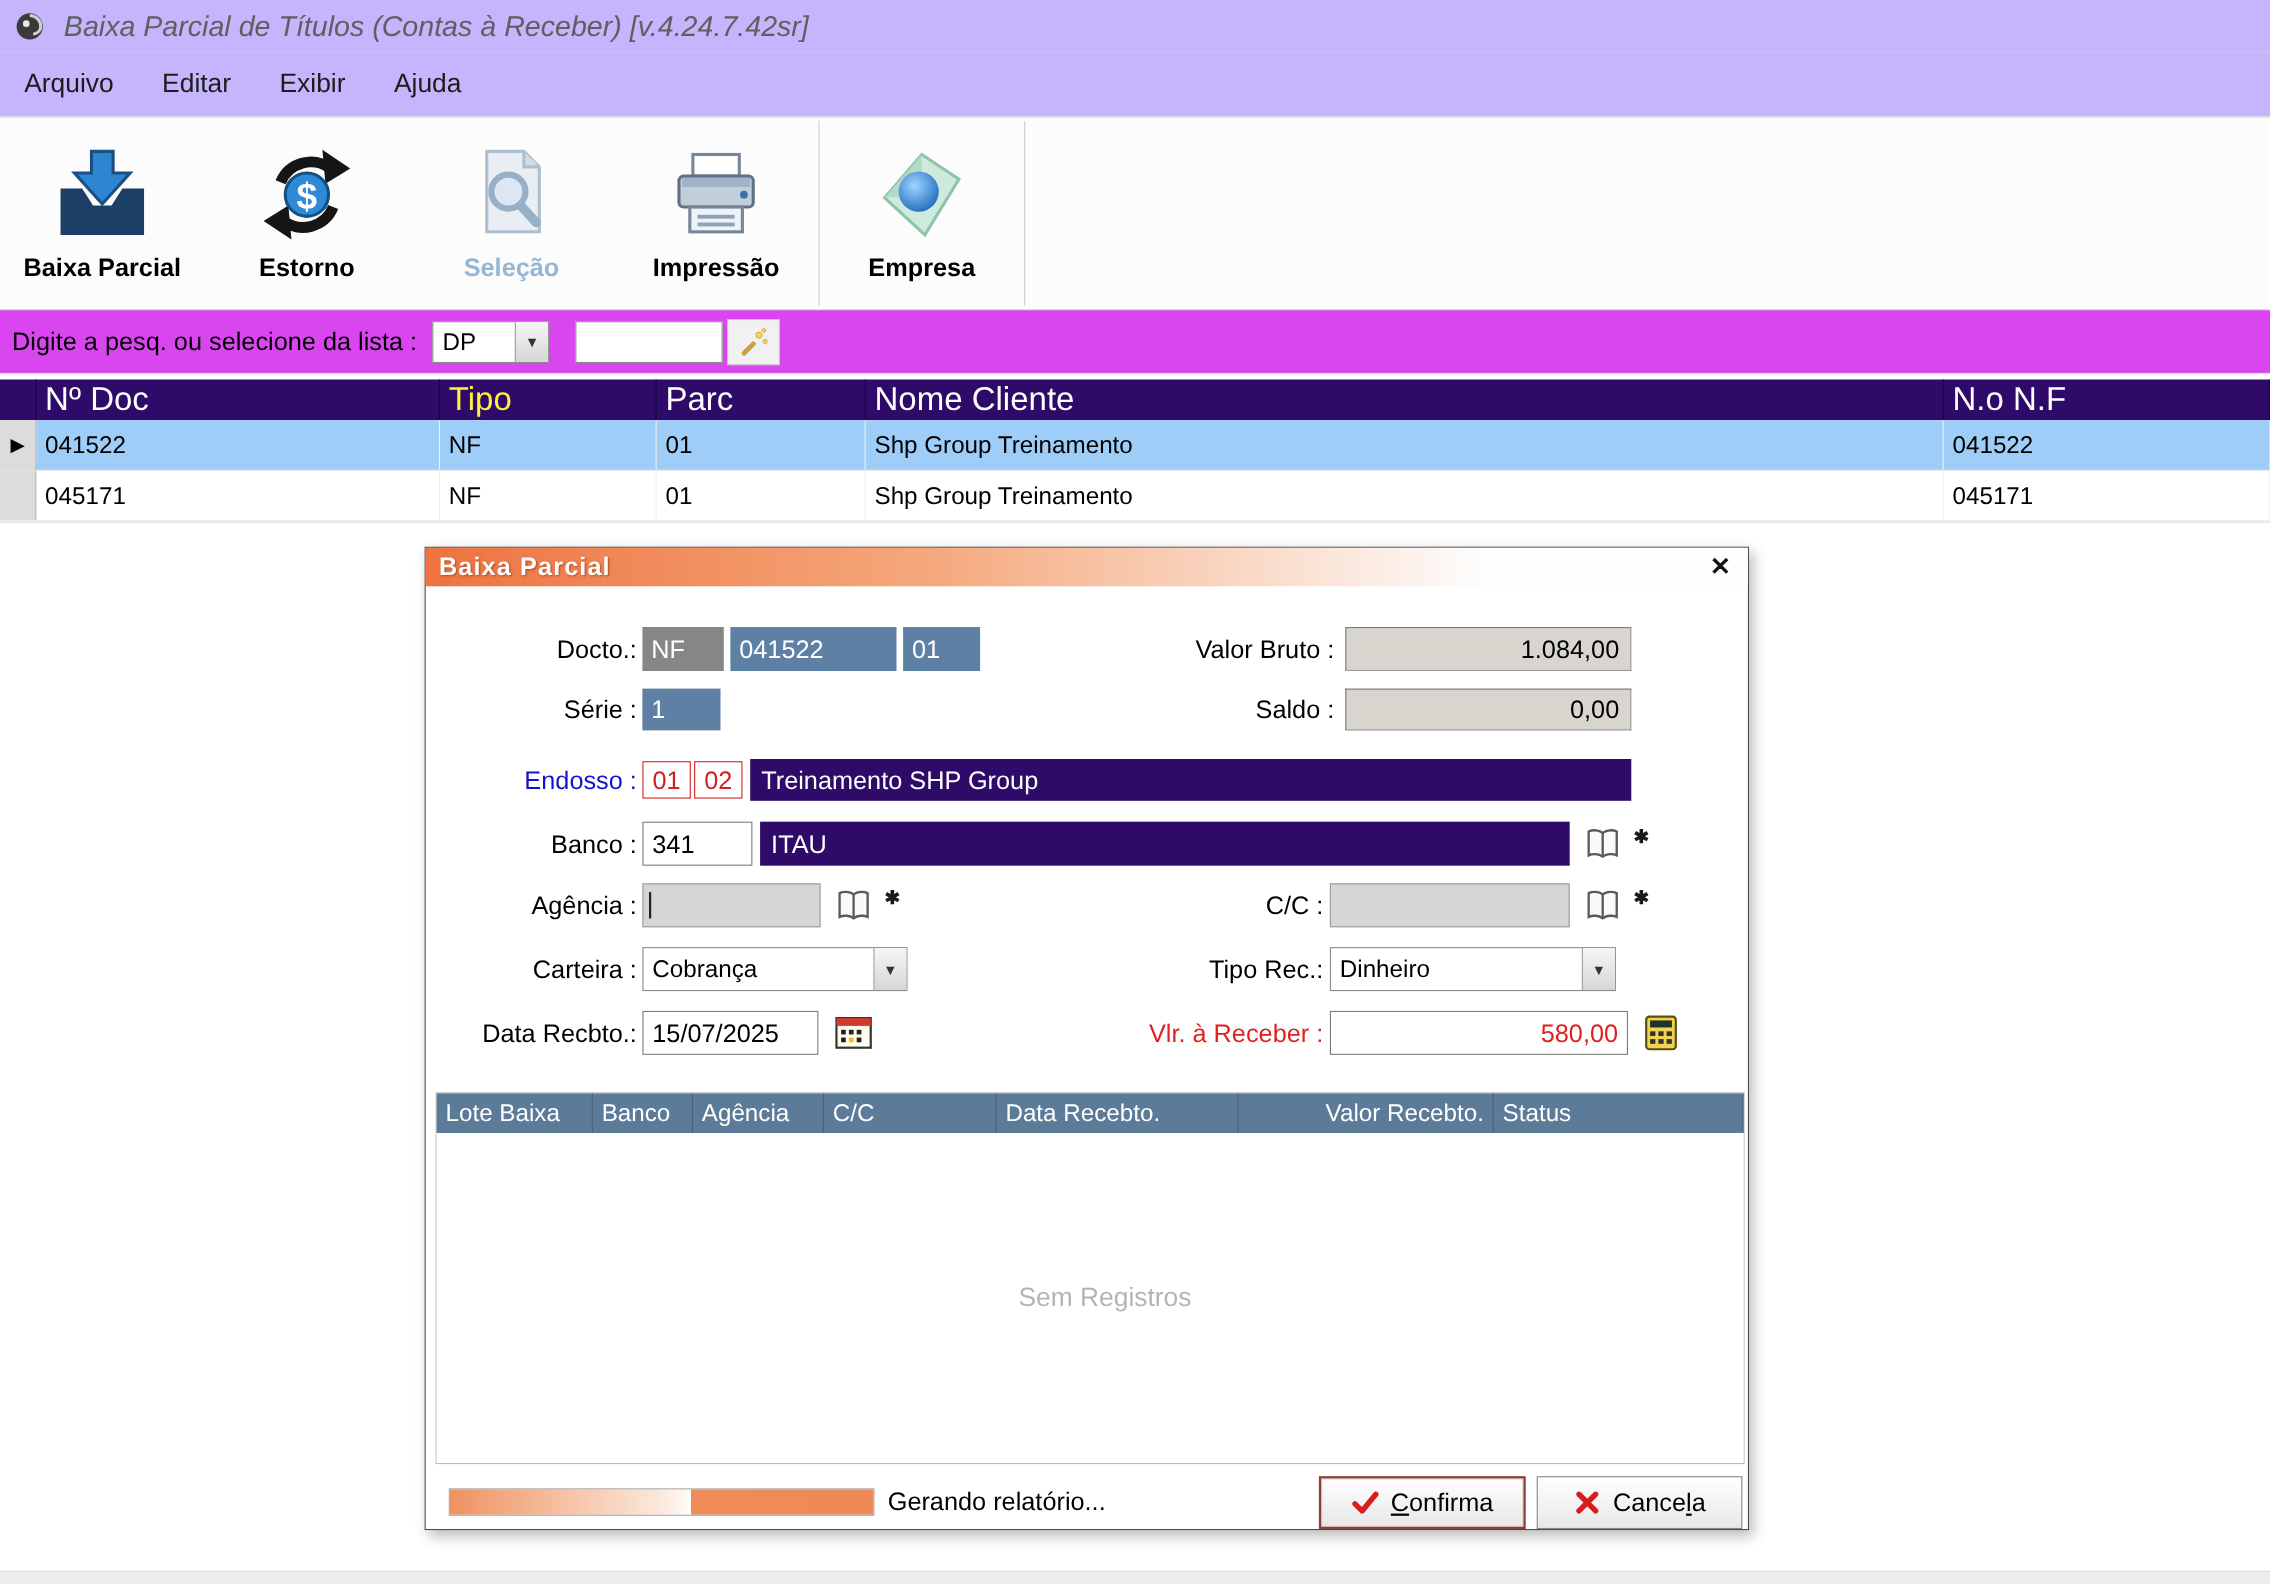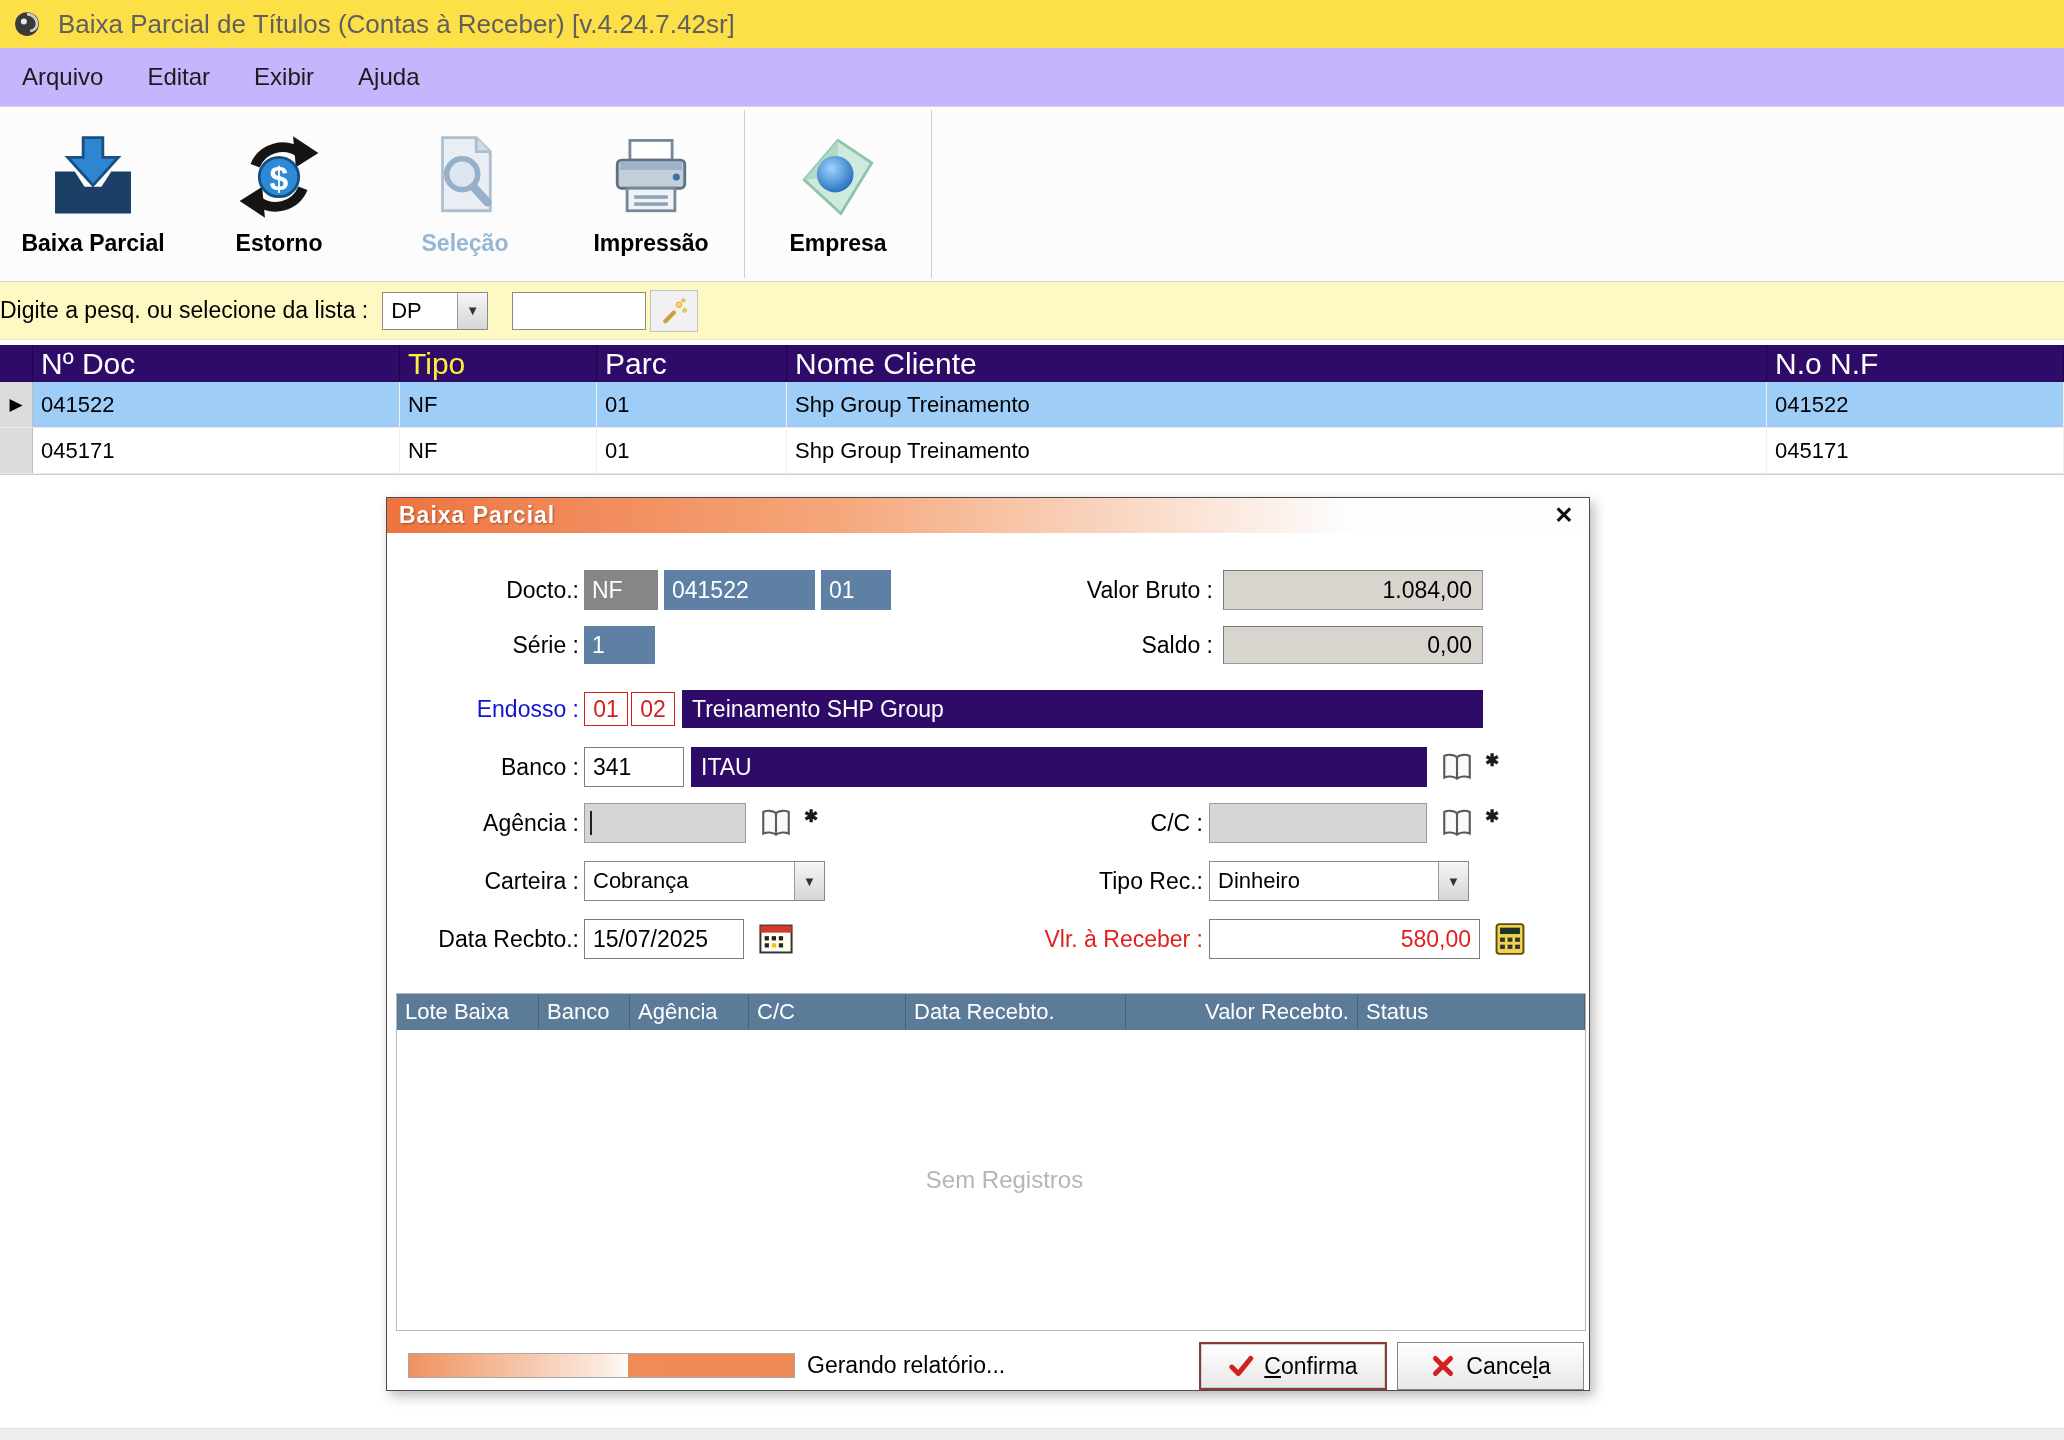--- a/index.html
+++ b/index.html
@@ -1,44 +1,44 @@
 <!DOCTYPE html>
 <html><head>
 <meta charset="utf-8">
 <style>
   *{box-sizing:border-box;margin:0;padding:0;}
   body{margin:0;background:#fff;}
   .screen{position:relative;width:2064px;height:1440px;background:#ffffff;
           font-family:"Liberation Sans",sans-serif;overflow:hidden;color:#000;}
 
   
-  .titlebar{position:absolute;left:0;top:0;width:100%;height:48px;background:#fde047;
-            display:flex;align-items:center;gap:16px;padding-left:12px;}
+  .titlebar{position:absolute;left:0;top:0;width:100%;height:48px;background:#c4b5fd;
+            display:flex;align-items:center;gap:16px;padding-left:12px;font-style:italic;}
   .app-icon{width:30px;height:30px;display:inline-flex;}
   .app-icon svg{width:100%;height:100%;}
   .title-text{font-size:26px;color:#5f5f5f;}
 
   
   .menubar{position:absolute;left:0;top:48px;width:100%;height:58px;background:#c4b5fd;
            display:flex;align-items:center;padding-left:6px;}
   .menu-item{font-size:24px;color:#1c1c1c;padding:6px 16px;margin-right:12px;cursor:default;}
 
   
   .toolbar{position:absolute;left:0;top:106px;width:100%;height:176px;background:#fcfcfc;
            border-top:1px solid #d6d6d6;border-bottom:1px solid #d6d6d6;display:flex;align-items:stretch;}
   .tb-btn{width:186px;display:flex;flex-direction:column;align-items:center;justify-content:center;gap:8px;}
   .tb-icon{width:90px;height:90px;display:flex;}
   .tb-icon svg{width:100%;height:100%;}
   .tb-label{font-size:23px;font-weight:bold;color:#000;}
   .tb-btn.disabled .tb-label{color:#95b6d4;}
   .tb-sep{width:0;border-left:1px solid #cdcdcd;margin:3px 0;}
 
   
-  .searchbar{position:absolute;left:0;top:282px;width:100%;height:58px;background:#fef9c3;
-             border-bottom:1px solid #e2e2e2;display:flex;align-items:center;}
+  .searchbar{position:absolute;left:0;top:282px;width:100%;height:58px;background:#d946ef;
+             border-bottom:1px solid #e2e2e2;display:flex;align-items:center;padding-left:11px;}
   .search-label{font-size:23px;margin-right:14px;}
   .combo{display:flex;align-items:center;background:#fff;border:1px solid #8a8a8a;height:38px;}
   .combo-value{flex:1;font-size:22px;padding-left:8px;white-space:nowrap;overflow:hidden;}
   .combo-btn{width:30px;height:100%;background:linear-gradient(#f6f6f6,#d6d6d6);
              border-left:1px solid #9a9a9a;display:flex;align-items:center;justify-content:center;
              font-size:13px;color:#333;flex:none;}
   .search-combo{width:106px;margin-right:24px;}
   .search-input{width:134px;height:38px;border:1px solid #8a8a8a;font-size:22px;padding:0 6px;
                 font-family:inherit;background:#fff;}
   .wand-btn{width:48px;height:42px;margin-left:4px;background:#f1f1f1;border:1px solid #c2c2c2;

